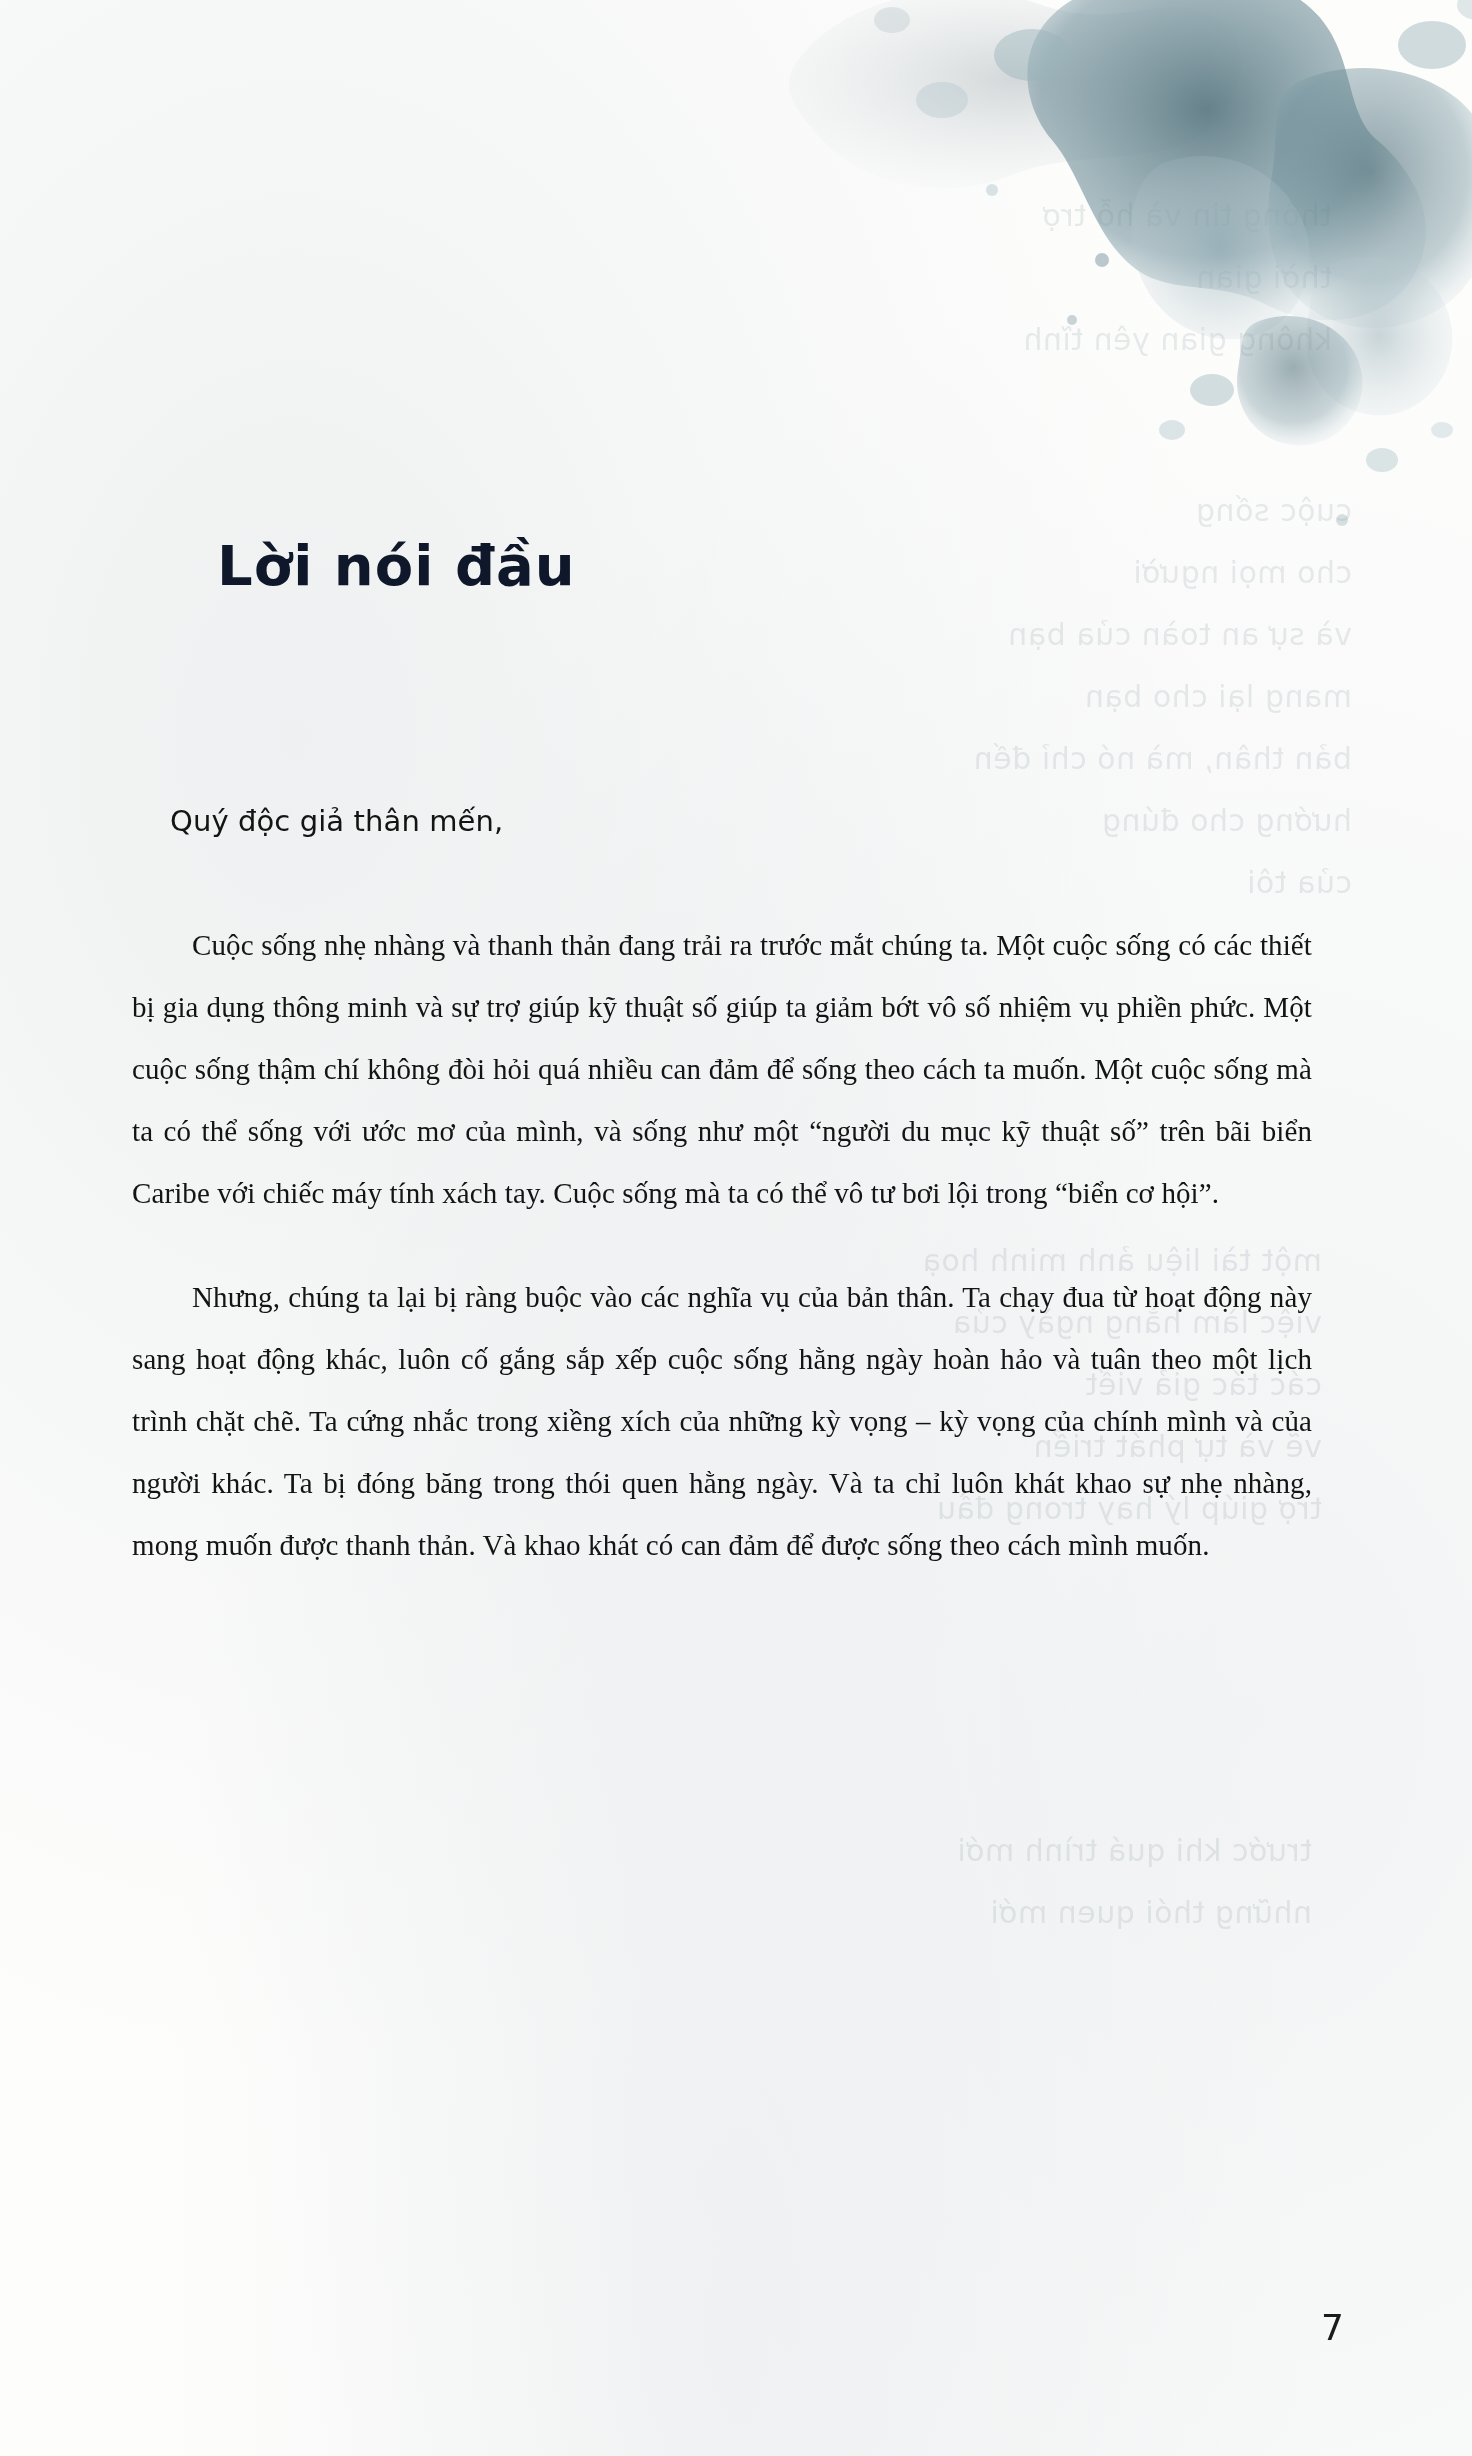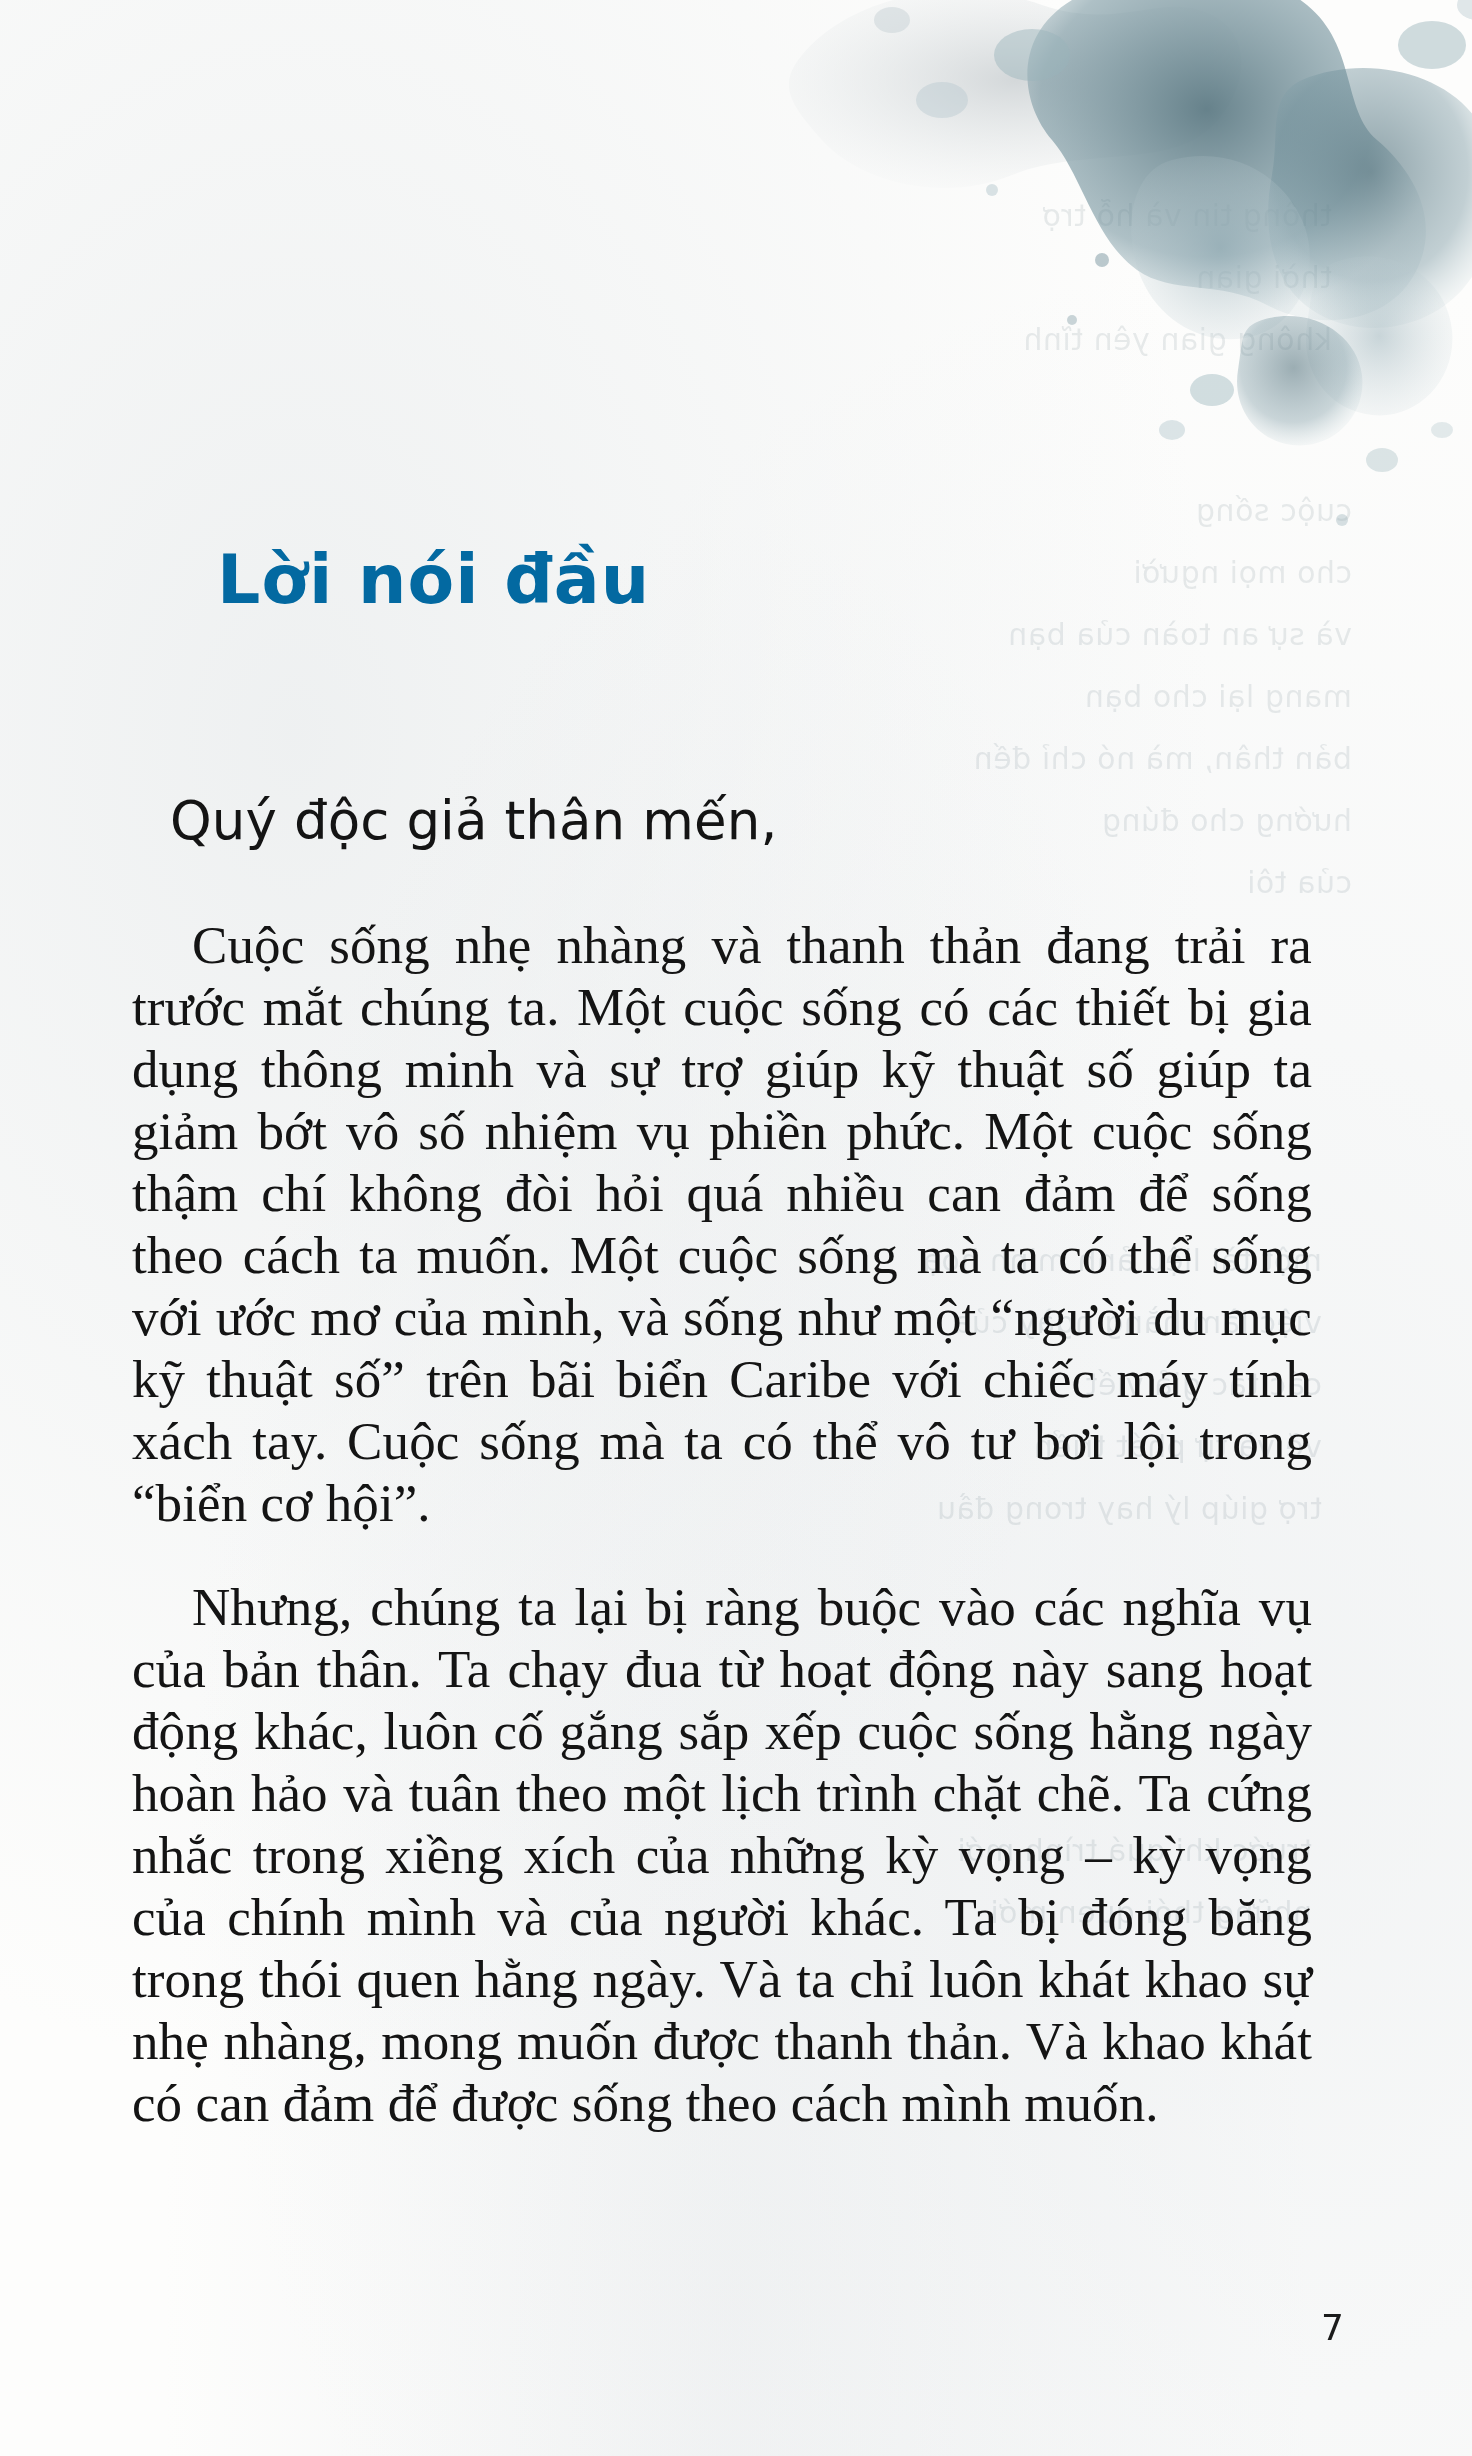--- a/index.html
+++ b/index.html
@@ -74,36 +74,36 @@
     top: 0;
     width: 1210px;
     height: 100%;
   }
 
   .chapter-title {
     position: absolute;
     left: 85px;
     top: 500px;
     font-family: "DejaVu Sans", sans-serif;
-    font-size: 68px;
+    font-size: 56px;
     font-weight: 700;
-    color: #0369a1;
+    color: #0f172a;
     letter-spacing: 1px;
     line-height: 1;
   }
 
   .body-copy {
     position: absolute;
     left: 0;
     top: 790px;
     width: 1180px;
   }
 
   .para {
-    font-size: 53px;
+    font-size: 29px;
     line-height: 62px;
     color: #141414;
     margin: 0 0 42px 0;
     text-align: justify;
     text-justify: inter-word;
     letter-spacing: 0.1px;
   }
   .para.indent { text-indent: 60px; font-family: Liberation Serif, serif; }
   .para.salutation { text-indent: 38px; margin-bottom: 62px; }
   .para:last-child { margin-bottom: 0; }

